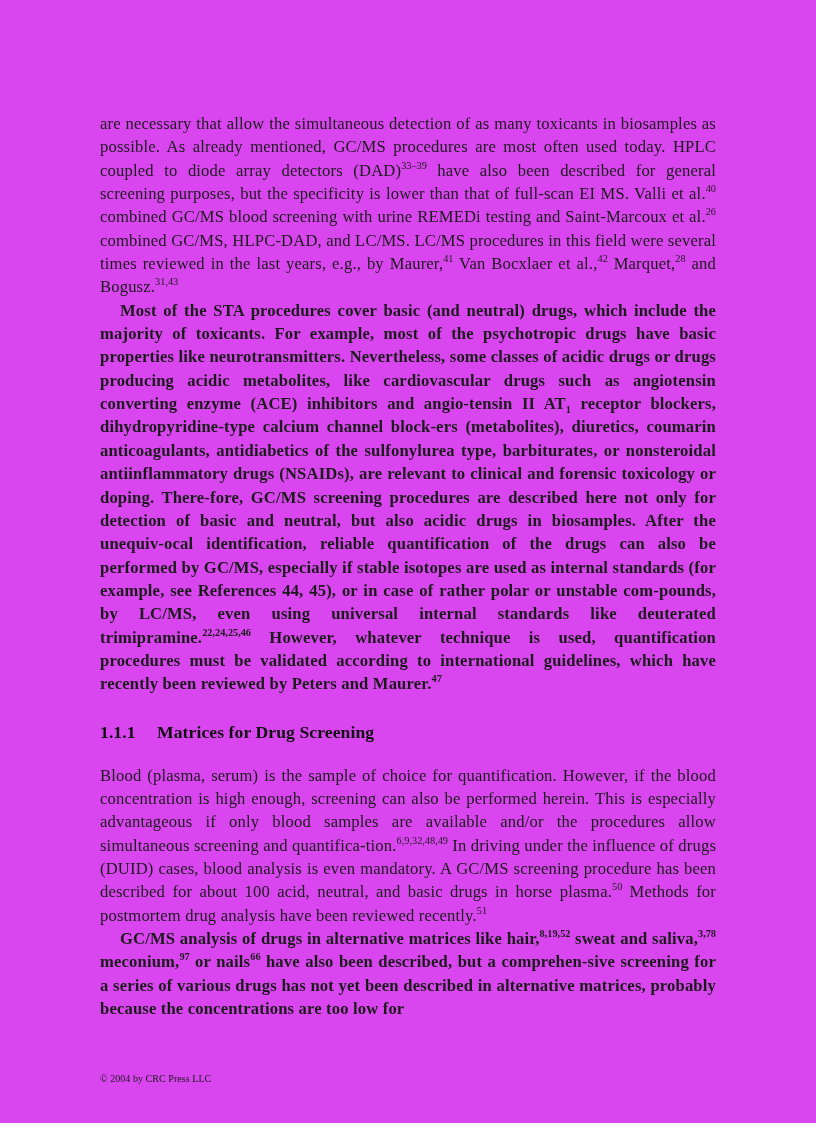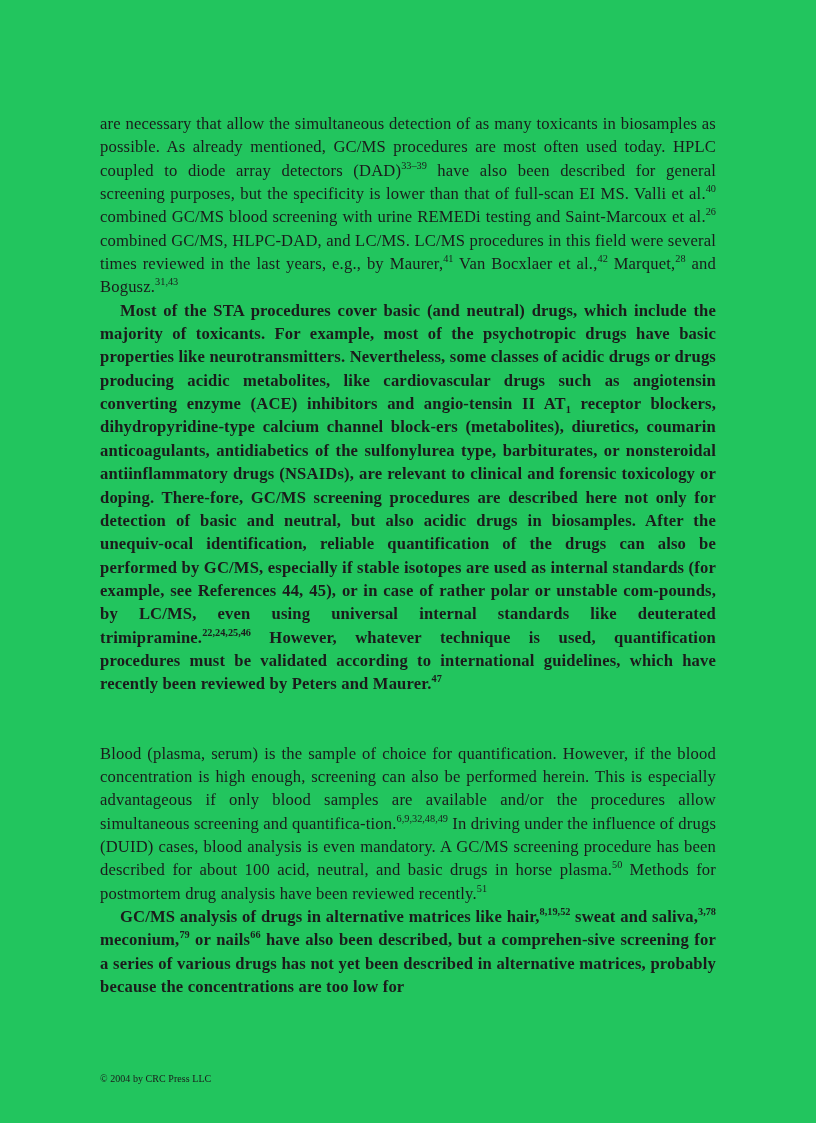--- a/index.html
+++ b/index.html
@@ -16,21 +16,21 @@
     color: #1a1a1a;
     -webkit-font-smoothing: antialiased;
   }
 
   .page {
     position: absolute;
     left: 0;
     top: 0;
     width: 816px;
     height: 1123px;
-    background: #22c55e;
+    background: #d946ef;
   }
 
   .content {
     position: absolute;
     left: 100px;
     top: 112px;
     width: 616px;
   }
 
   p.body-par {
@@ -98,24 +98,27 @@
 <div class="page">
 
   <div class="content">
 
     <p class="body-par">are necessary that allow the simultaneous detection of as many toxicants in biosamples as possible. As already mentioned, GC/MS procedures are most often used today. HPLC coupled to diode array detectors (DAD)<sup>33–39</sup> have also been described for general screening purposes, but the specificity is lower than that of full-scan EI MS. Valli et al.<sup>40</sup> combined GC/MS blood screening with urine REMEDi testing and Saint-Marcoux et al.<sup>26</sup> combined GC/MS, HLPC-DAD, and LC/MS. LC/MS procedures in this field were several times reviewed in the last years, e.g., by Maurer,<sup>41</sup> Van Bocxlaer et al.,<sup>42</sup> Marquet,<sup>28</sup> and Bogusz.<sup>31,43</sup></p>
 
     <p class="body-par indented">Most of the STA procedures cover basic (and neutral) drugs, which include the majority of toxicants. For example, most of the psychotropic drugs have basic properties like neurotransmitters. Nevertheless, some classes of acidic drugs or drugs producing acidic metabolites, like cardiovascular drugs such as angiotensin converting enzyme (ACE) inhibitors and angio-tensin II AT<sub>1</sub> receptor blockers, dihydropyridine-type calcium channel block-ers (metabolites), diuretics, coumarin anticoagulants, antidiabetics of the sulfonylurea type, barbiturates, or nonsteroidal antiinflammatory drugs (NSAIDs), are relevant to clinical and forensic toxicology or doping. There-fore, GC/MS screening procedures are described here not only for detection of basic and neutral, but also acidic drugs in biosamples. After the unequiv-ocal identification, reliable quantification of the drugs can also be performed by GC/MS, especially if stable isotopes are used as internal standards (for example, see References 44, 45), or in case of rather polar or unstable com-pounds, by LC/MS, even using universal internal standards like deuterated trimipramine.<sup>22,24,25,46</sup> However, whatever technique is used, quantification procedures must be validated according to international guidelines, which have recently been reviewed by Peters and Maurer.<sup>47</sup></p>
 
     <div class="gap-before-heading"></div>
 
+    <h3 class="section-heading">
+      <span class="heading-number">1.1.1</span><span>Matrices for Drug Screening</span>
+    </h3>
 
     <div class="gap-after-heading"></div>
 
     <p class="body-par">Blood (plasma, serum) is the sample of choice for quantification. However, if the blood concentration is high enough, screening can also be performed herein. This is especially advantageous if only blood samples are available and/or the procedures allow simultaneous screening and quantifica-tion.<sup>6,9,32,48,49</sup> In driving under the influence of drugs (DUID) cases, blood analysis is even mandatory. A GC/MS screening procedure has been described for about 100 acid, neutral, and basic drugs in horse plasma.<sup>50</sup> Methods for postmortem drug analysis have been reviewed recently.<sup>51</sup></p>
 
-    <p class="body-par indented">GC/MS analysis of drugs in alternative matrices like hair,<sup>8,19,52</sup> sweat and saliva,<sup>3,78</sup> meconium,<sup>79</sup> or nails<sup>66</sup> have also been described, but a comprehen-sive screening for a series of various drugs has not yet been described in alternative matrices, probably because the concentrations are too low for</p>
+    <p class="body-par indented">GC/MS analysis of drugs in alternative matrices like hair,<sup>8,19,52</sup> sweat and saliva,<sup>3,78</sup> meconium,<sup>97</sup> or nails<sup>66</sup> have also been described, but a comprehen-sive screening for a series of various drugs has not yet been described in alternative matrices, probably because the concentrations are too low for</p>
 
   </div>
 
   <div class="footer">© 2004 by CRC Press LLC</div>
 
 </div>
 
 </body></html>

